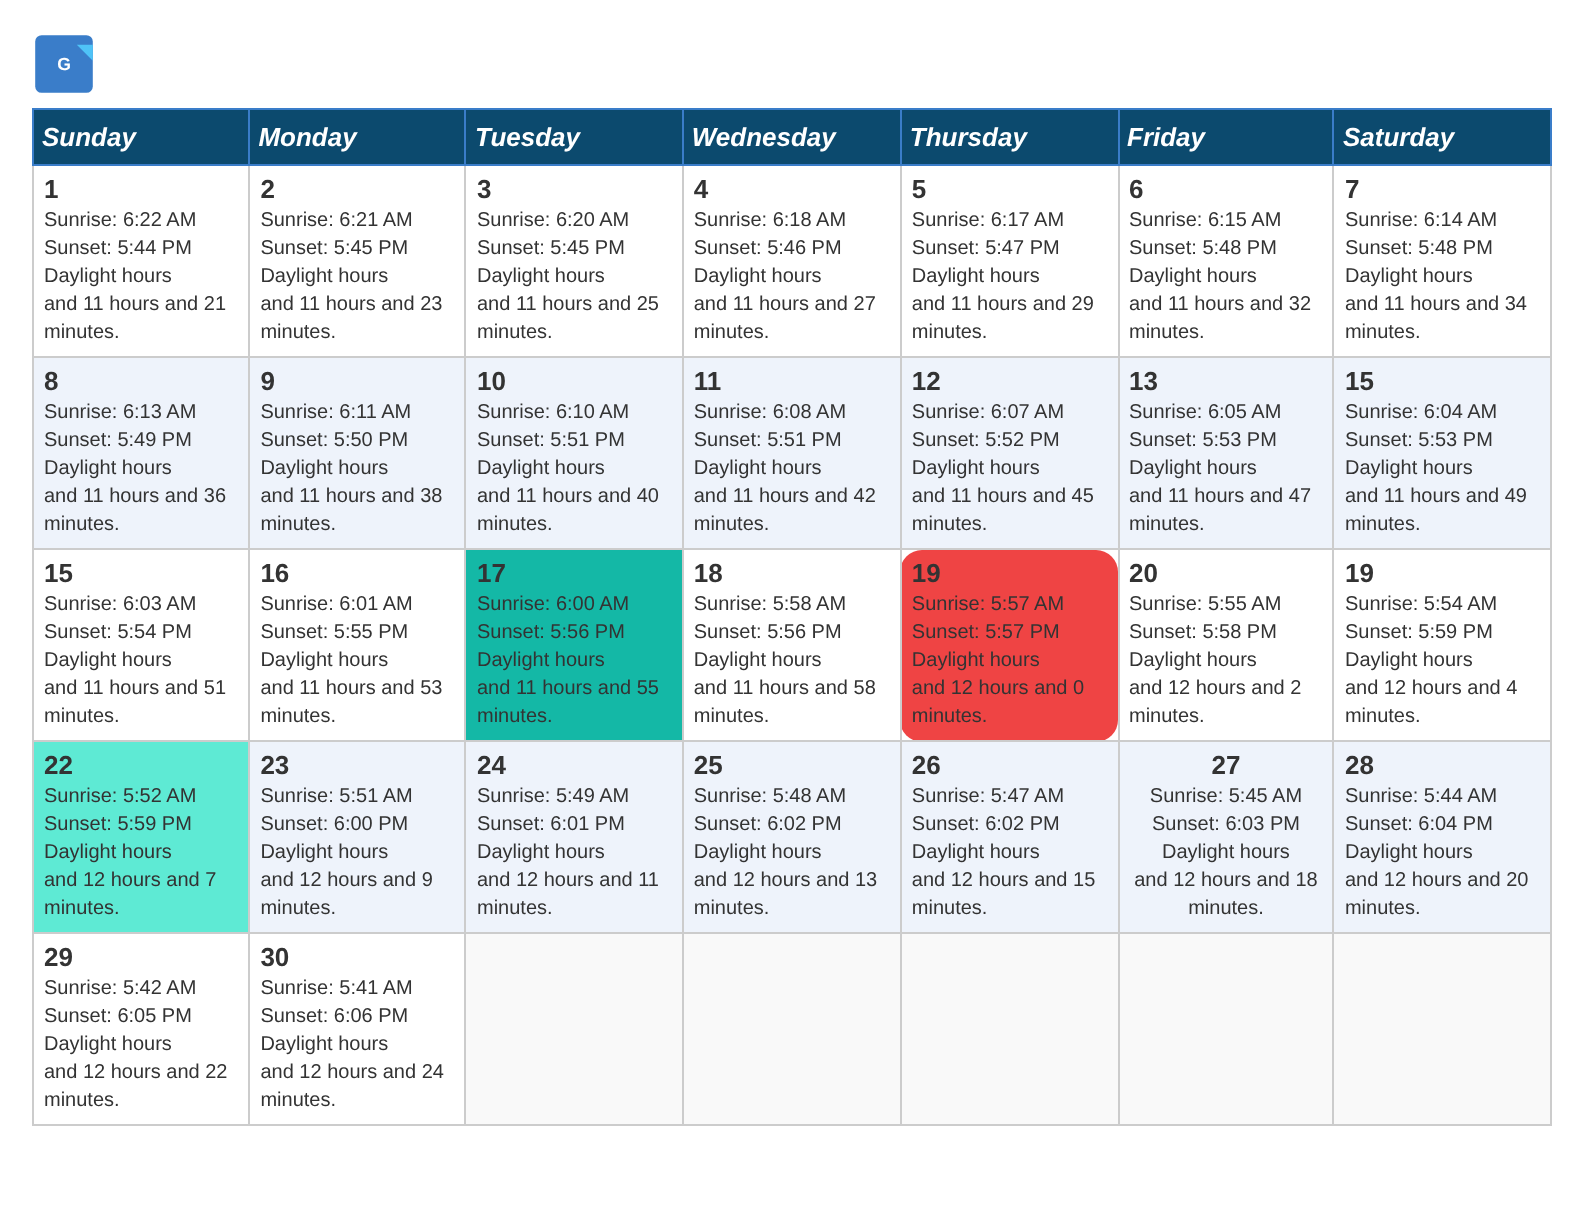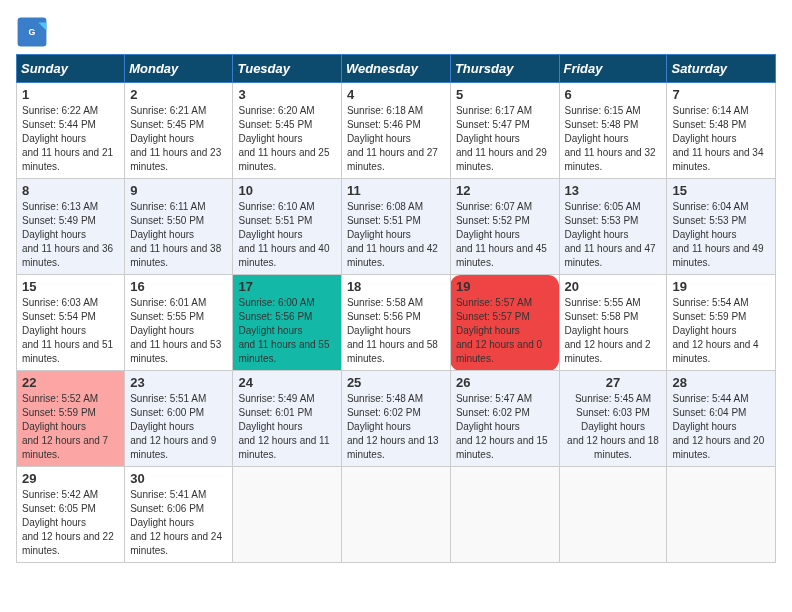--- a/index.html
+++ b/index.html
@@ -207,21 +207,21 @@
         <td style="background: rgb(255, 255, 255);">
         <span class="day-number">20</span>
         <span class="day-info">Sunrise: 5:55 AM<br>Sunset: 5:58 PM<br>Daylight hours<br>and 12 hours and 2 minutes.</span>
       </td>
         <td style="background: rgb(255, 255, 255);">
         <span class="day-number">19</span>
         <span class="day-info">Sunrise: 5:54 AM<br>Sunset: 5:59 PM<br>Daylight hours<br>and 12 hours and 4 minutes.</span>
       </td>
       </tr>
       <tr>
-        <td style="background: #fca5a5;">
+        <td style="background: #5eead4;">
         <span class="day-number">22</span>
         <span class="day-info">Sunrise: 5:52 AM<br>Sunset: 5:59 PM<br>Daylight hours<br>and 12 hours and 7 minutes.</span>
       </td>
         <td style="background: rgb(238, 243, 251);">
         <span class="day-number">23</span>
         <span class="day-info">Sunrise: 5:51 AM<br>Sunset: 6:00 PM<br>Daylight hours<br>and 12 hours and 9 minutes.</span>
       </td>
         <td style="background: rgb(238, 243, 251);">
         <span class="day-number">24</span>
         <span class="day-info">Sunrise: 5:49 AM<br>Sunset: 6:01 PM<br>Daylight hours<br>and 12 hours and 11 minutes.</span>

